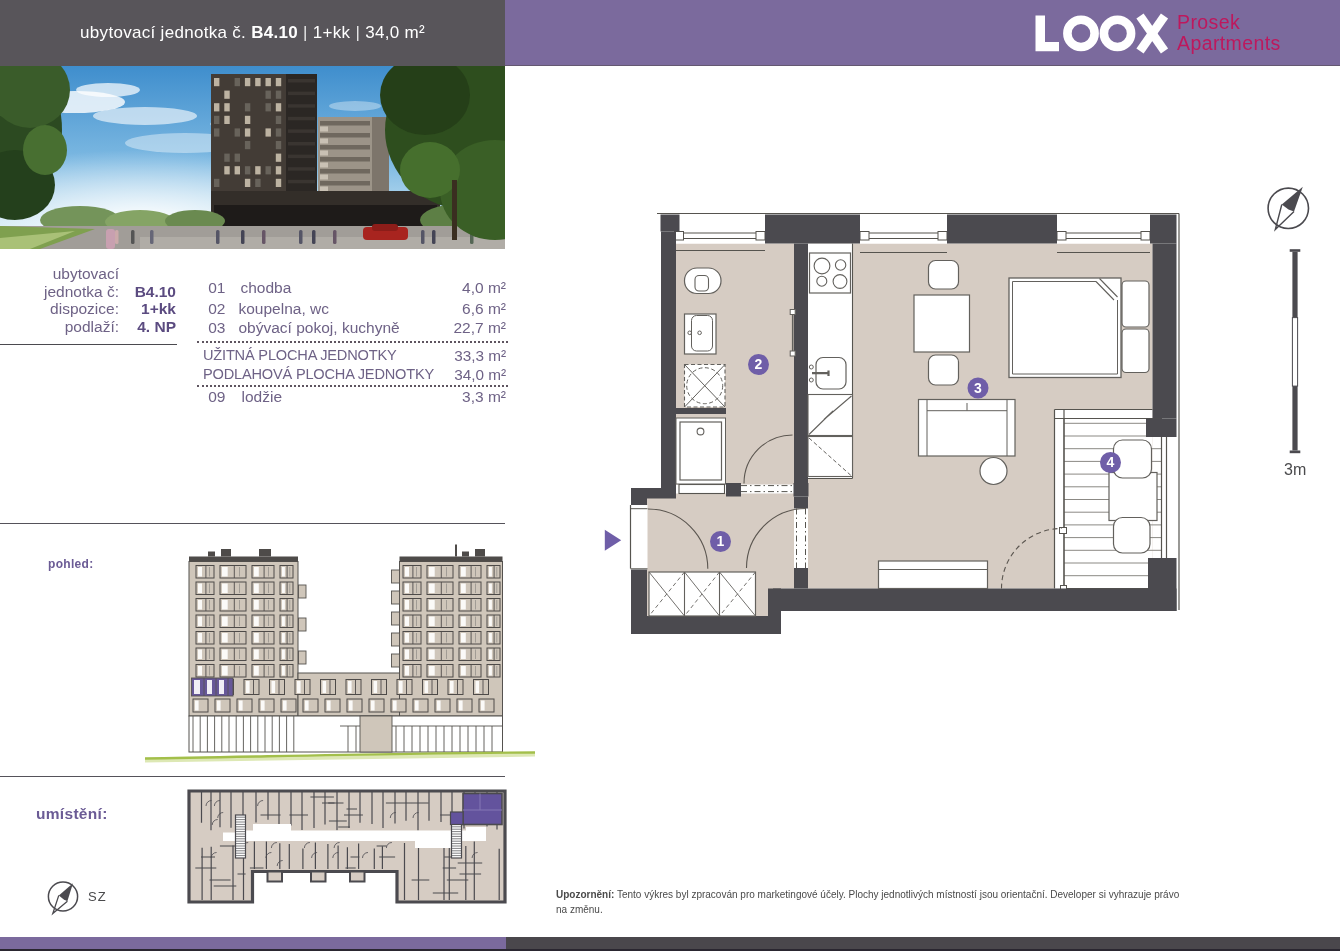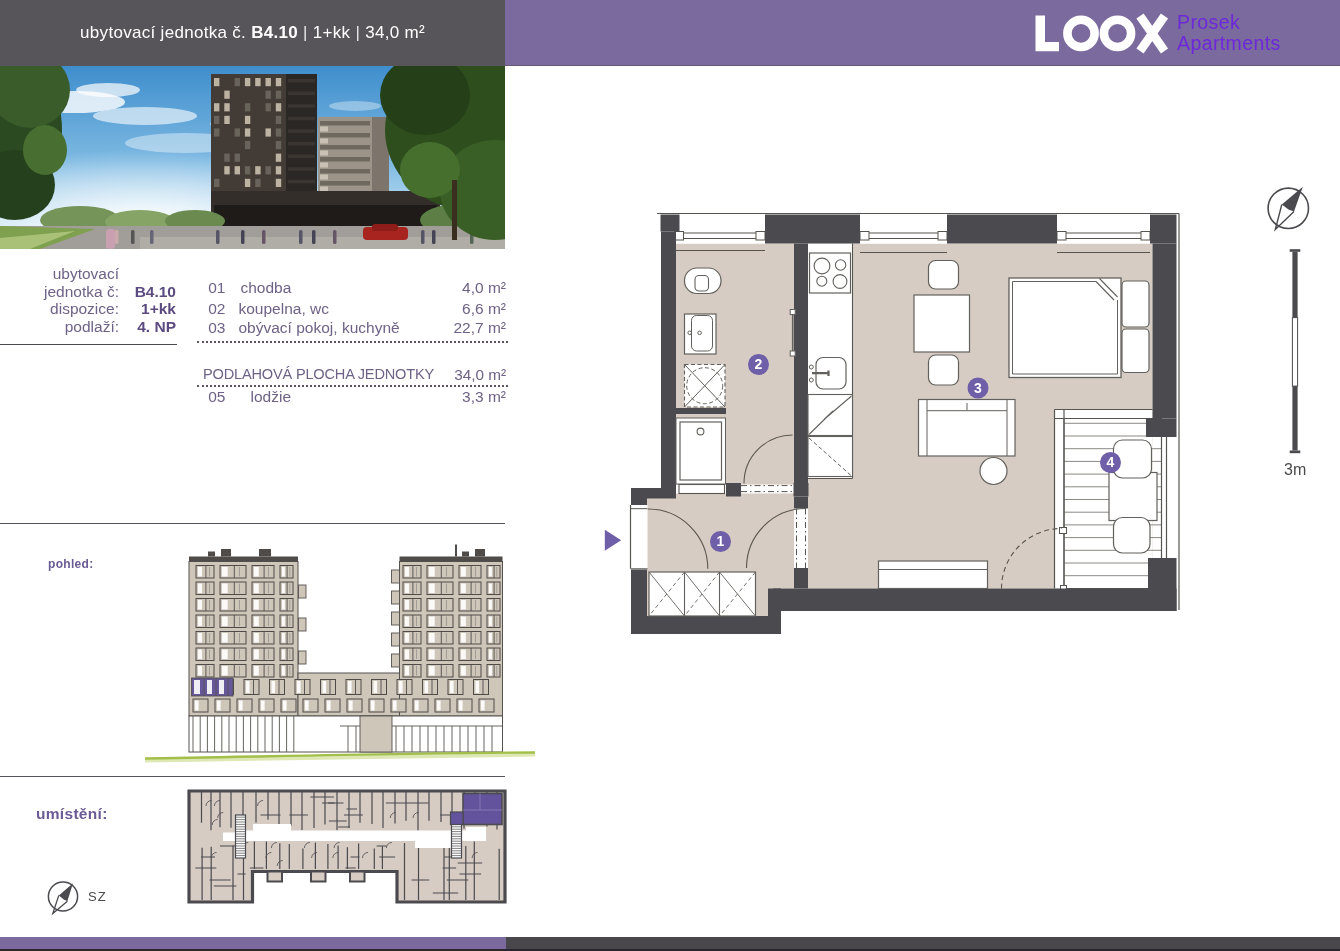--- a/index.html
+++ b/index.html
@@ -11,21 +11,21 @@
 <div id="page">
 
 <div class="abs" style="left:0;top:0;width:505px;height:66px;background:#58555a;"></div>
 
 <div class="abs" style="left:0;top:0;width:505px;height:66px;line-height:66px;text-align:center;color:#fff;font-size:17px;letter-spacing:0.3px;">ubytovací jednotka č. <b>B4.10</b> <span style="opacity:.85">|</span> 1+kk <span style="opacity:.85">|</span> 34,0 m²</div>
 
 <div class="abs" style="left:505px;top:0;width:835px;height:66px;background:#7b6a9d;"></div>
 
 <div class="abs" style="left:505px;top:64.8px;width:835px;height:1.2px;background:#645871;"></div>
 
-<div class="abs" style="left:1177px;top:11.5px;width:130px;color:#6d28d9;font-size:19.5px;line-height:21px;letter-spacing:0.4px;">Prosek<br>Apartments</div>
+<div class="abs" style="left:1177px;top:11.5px;width:130px;color:#be185d;font-size:19.5px;line-height:21px;letter-spacing:0.4px;">Prosek<br>Apartments</div>
 <svg class="abs" style="left:0;top:0" width="1340" height="951" viewBox="0 0 1340 951">
 
 <g clip-path="url(#phc)">
 <defs>
           <clipPath id="phc">
             <rect x="0" y="66" width="505" height="183"></rect>
           </clipPath>
           <linearGradient id="sky" x1="0" y1="66" x2="0" y2="240" gradientUnits="userSpaceOnUse">
             <stop offset="0" stop-color="#3f8ecd"></stop>
             <stop offset="0.55" stop-color="#7db9e2"></stop>
@@ -986,38 +986,40 @@
 <div class="abs ptx" style="left:0;top:265px;width:119px;text-align:right;font-size:15.5px;line-height:17.6px;">ubytovací<br>jednotka č:<br>dispozice:<br>podlaží:</div>
 
 <div class="abs" style="left:120px;top:282.5px;width:56px;text-align:right;font-size:15.5px;line-height:17.8px;font-weight:bold;color:#5b4b80;">B4.10<br>1+kk<br>4. NP</div>
 
 <div class="abs ptx" style="left:197px;top:279px;width:309px;height:18px;font-size:15.5px;"><span style="display:inline-block;width:28.5px;text-align:right;">01</span><span style="display:inline-block;margin-left:15px;">chodba</span><span style="position:absolute;right:0;top:0;">4,0 m²</span></div>
 <div class="abs ptx" style="left:197px;top:300px;width:309px;height:18px;font-size:15.5px;"><span style="display:inline-block;width:28.5px;text-align:right;">02</span><span style="display:inline-block;margin-left:13px;">koupelna, wc</span><span style="position:absolute;right:0;top:0;">6,6 m²</span></div>
 <div class="abs ptx" style="left:197px;top:318.5px;width:309px;height:18px;font-size:15.5px;"><span style="display:inline-block;width:28.5px;text-align:right;">03</span><span style="display:inline-block;margin-left:13px;">obývací pokoj, kuchyně</span><span style="position:absolute;right:0;top:0;">22,7 m²</span></div>
 
 <div class="abs" style="left:197px;top:340.5px;width:311px;border-top:2px dotted #5e5560;"></div>
 
+<div class="abs ptx" style="left:203px;top:347px;width:303px;height:18px;font-size:14.6px;letter-spacing:-0.2px;">UŽITNÁ PLOCHA JEDNOTKY<span style="position:absolute;right:0;top:0;font-size:15.3px;letter-spacing:0;">33,3 m²</span></div>
 <div class="abs ptx" style="left:203px;top:366px;width:303px;height:18px;font-size:14.6px;letter-spacing:-0.2px;">PODLAHOVÁ PLOCHA JEDNOTKY<span style="position:absolute;right:0;top:0;font-size:15.3px;letter-spacing:0;">34,0 m²</span></div>
 
 <div class="abs" style="left:197px;top:385px;width:311px;border-top:2px dotted #5e5560;"></div>
 
-<div class="abs ptx" style="left:197px;top:387.5px;width:309px;height:18px;font-size:15.5px;"><span style="display:inline-block;width:28.5px;text-align:right;">05</span><span style="display:inline-block;margin-left:25px;text-align:center;">lodžie</span><span style="position:absolute;right:0;top:0;text-align:right;">3,3 m²</span></div>
+<div class="abs ptx" style="left:197px;top:387.5px;width:309px;height:18px;font-size:15.5px;"><span style="display:inline-block;width:28.5px;text-align:right;">09</span><span style="display:inline-block;margin-left:16px;text-align:center;">lodžie</span><span style="position:absolute;right:0;top:0;text-align:right;">3,3 m²</span></div>
 
 <div class="abs" style="left:0;top:343.5px;width:177px;border-top:1.4px solid #4b4a4f;"></div>
 
 <div class="abs" style="left:0;top:522.5px;width:505px;border-top:1.4px solid #55525a;"></div>
 
 <div class="abs" style="left:0;top:775.5px;width:505px;border-top:1.4px solid #55525a;"></div>
 
 <div class="abs" style="left:48px;top:557px;font-size:12px;font-weight:bold;color:#6b5b95;letter-spacing:0.3px;">pohled:</div>
 
 <div class="abs" style="left:36px;top:805px;font-size:15.5px;font-weight:bold;color:#6b5b95;letter-spacing:0.3px;">umístění:</div>
 
 <div class="abs" style="left:88px;top:889px;font-size:13px;color:#4a4a4c;letter-spacing:1px;">SZ</div>
 
 <div class="abs" style="left:1284px;top:461px;font-size:16px;color:#4a4a4c;text-align:center;">3m</div>
 
+<div class="abs" style="left:556px;top:886.5px;width:700px;font-size:10px;line-height:15.8px;color:#4a4a4a;"><b>Upozornění:</b> Tento výkres byl zpracován pro marketingové účely. Plochy jednotlivých místností jsou orientační. Developer si vyhrazuje právo<br>na změnu.</div>
 
 <div class="abs" style="left:0;top:936.5px;width:506px;height:12px;background:#7b6a9d;"></div>
 
 <div class="abs" style="left:506px;top:936.5px;width:834px;height:12px;background:#4a474c;"></div>
 
 <div class="abs" style="left:0;top:948.5px;width:1340px;height:2.5px;background:#2a2630;"></div>
 </div>
 </body></html>

